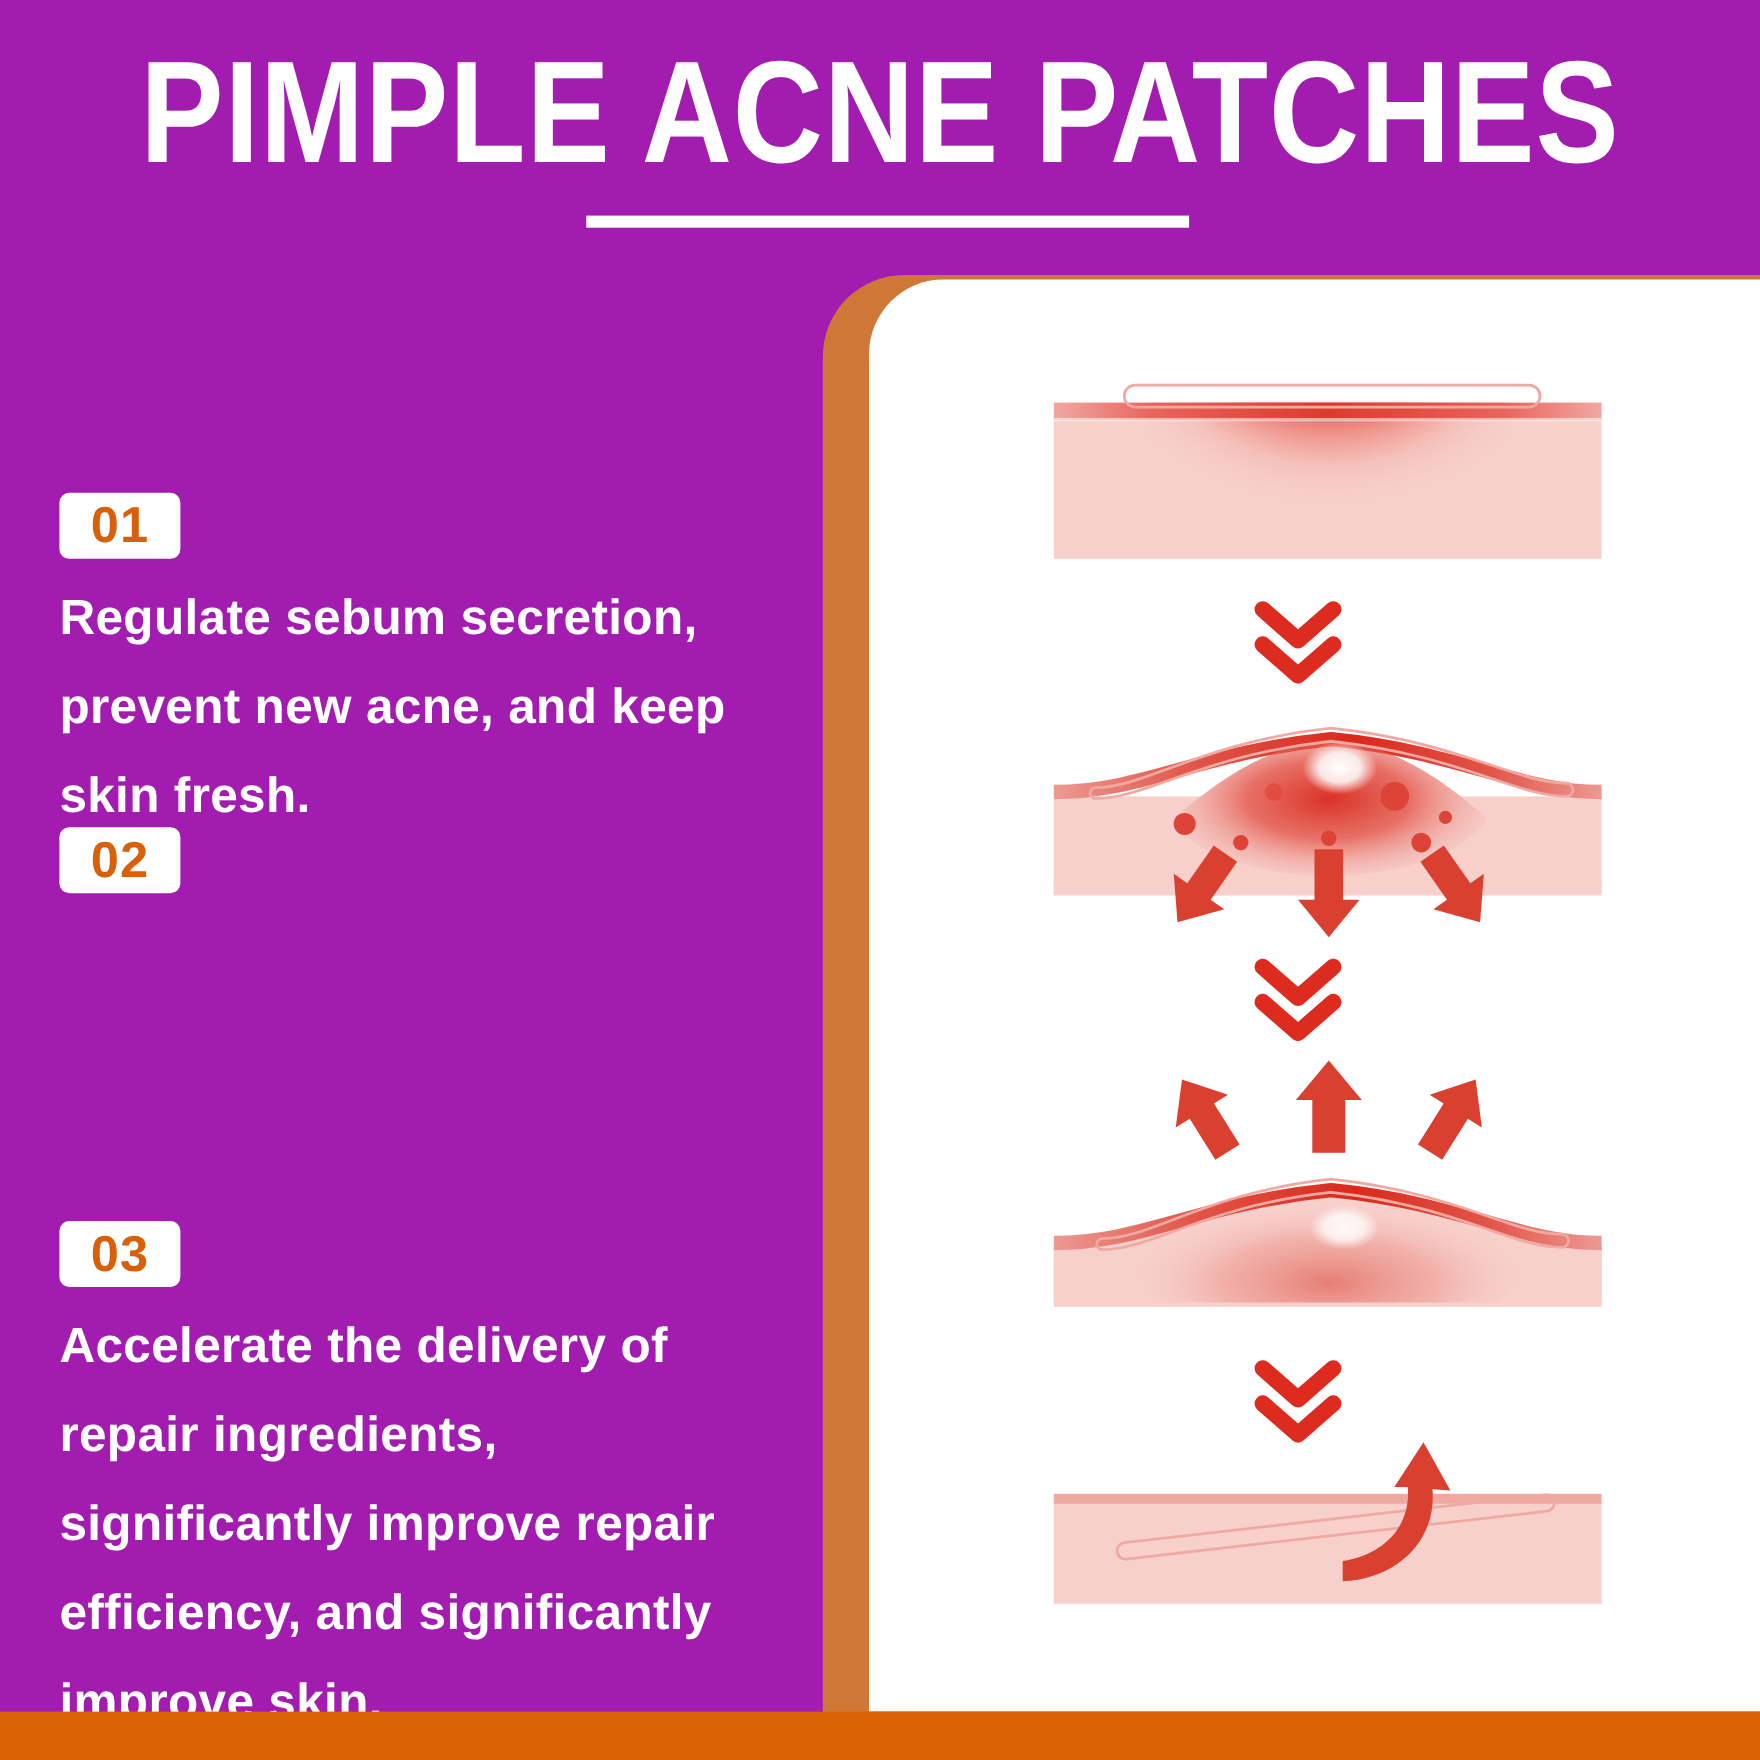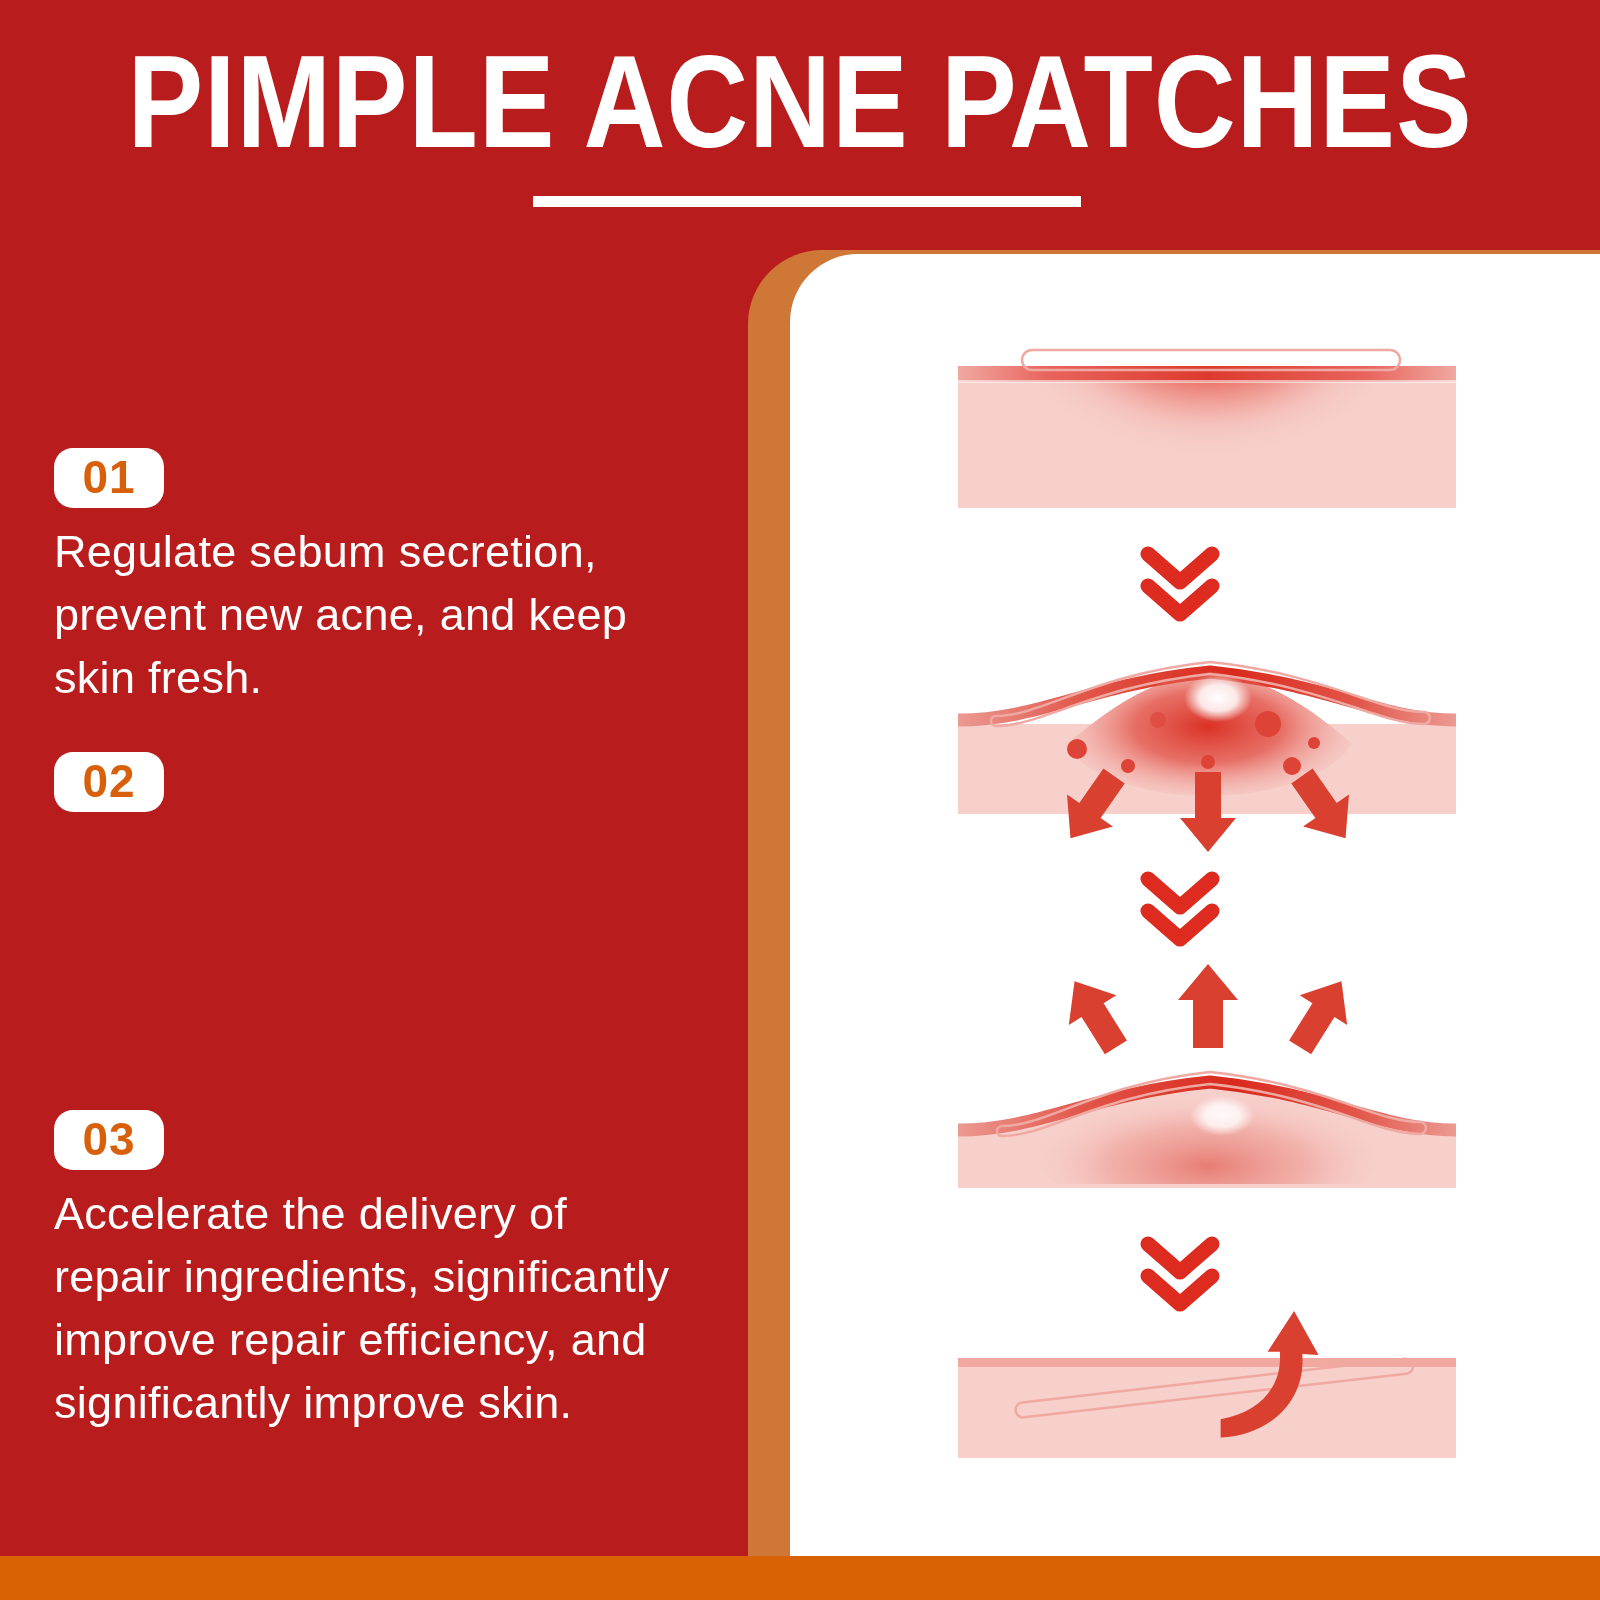--- a/index.html
+++ b/index.html
@@ -5,21 +5,21 @@
   html, body {
     margin: 0;
     padding: 0;
     background: #ffffff;
   }
   #page {
     position: relative;
     width: 1600px;
     height: 1600px;
     overflow: hidden;
-    background: #b91c1c;
+    background: #a21caf;
     font-family: "Liberation Sans", sans-serif;
   }
 
   
   .header {
     position: absolute;
     left: 0; top: 0;
     width: 1600px;
     height: 248px;
   }
@@ -63,36 +63,36 @@
   }
   .item-1 { top: 200px; }
   .item-2 { top: 492px; margin-top: 12px; }
   .item-3 { top: 862px; }
 
   .badge {
     display: inline-block;
     min-width: 78px;
     padding: 4px 16px 6px 16px;
     background: #ffffff;
-    border-radius: 19px;
+    border-radius: 9px;
     color: #d9600a;
     font-family: "Liberation Sans Narrow", "Liberation Sans", sans-serif;
     font-weight: 700;
     font-size: 46px;
     line-height: 50px;
     text-align: center;
     letter-spacing: 1px;
   }
   .item-text {
     margin-top: 12px;
     color: #ffffff;
     font-family: "Liberation Sans Narrow", "Liberation Sans", sans-serif;
-    font-weight: 400;
+    font-weight: 700;
     font-size: 45px;
-    line-height: 63px;
+    line-height: 81px;
     letter-spacing: 0.3px;
     white-space: pre-line;
   }
 
   
   .panel-shadow {
     position: absolute;
     left: 748px;
     top: 250px;
     width: 860px;

